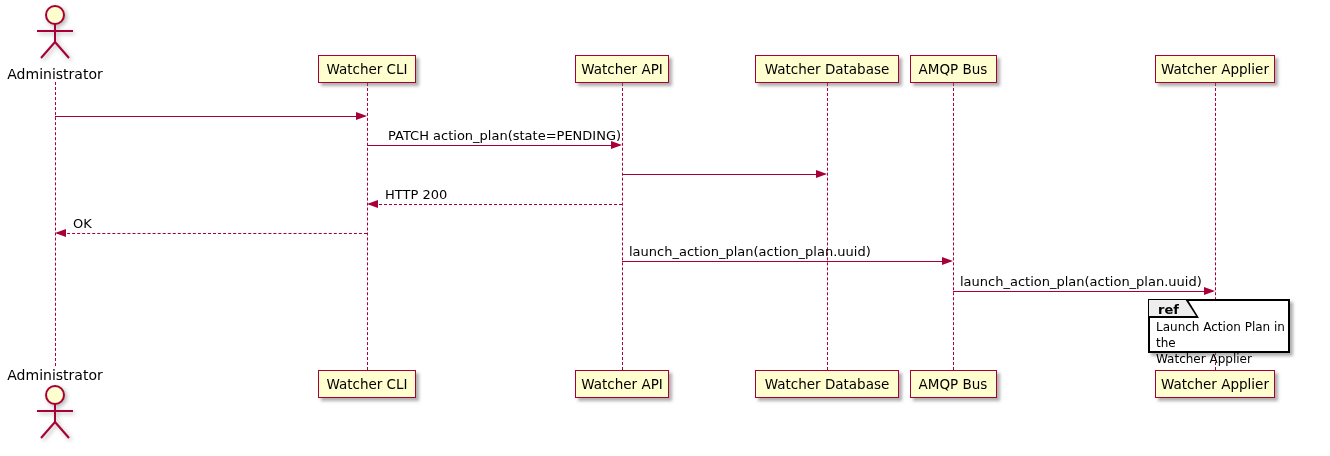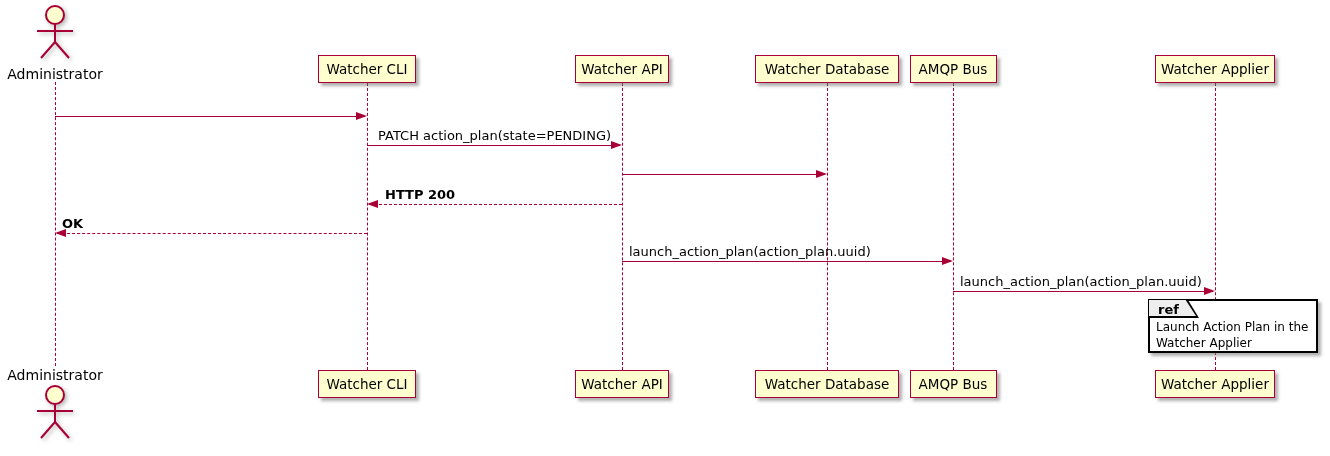--- a/index.html
+++ b/index.html
@@ -47,29 +47,29 @@
       <div class="lifeline" style="left: 622px; top: 83px; height: 287px;"></div>
       <div class="lifeline" style="left: 827px; top: 83px; height: 287px;"></div>
       <div class="lifeline" style="left: 953px; top: 83px; height: 287px;"></div>
       <div class="lifeline" style="left: 1215px; top: 83px; height: 287px;"></div>
     </div>
   <div class="layer" id="messages-layer">
       <div class="msg-line solid" style="left: 55px; top: 116px; width: 310px;"></div>
       <div class="arrowhead right" style="left: 356px; top: 111.5px;"></div>
       <div class="msg-line solid" style="left: 367px; top: 145px; width: 253px;"></div>
       <div class="arrowhead right" style="left: 611px; top: 140.5px;"></div>
-      <div class="msg-label" style="left: 378px; top: 128px;">PATCH action_plan(state=PENDING)</div>
+      <div class="msg-label" style="left: 388px; top: 128px;">PATCH action_plan(state=PENDING)</div>
       <div class="msg-line solid" style="left: 622px; top: 174px; width: 203px;"></div>
       <div class="arrowhead right" style="left: 816px; top: 169.5px;"></div>
       <div class="msg-line dashed" style="left: 369px; top: 204px; width: 253px;"></div>
       <div class="arrowhead left" style="left: 367px; top: 199.5px;"></div>
-      <div class="msg-label" style="left: 385px; top: 187px; font-weight: bold;">HTTP 200</div>
+      <div class="msg-label" style="left: 385px; top: 187px;">HTTP 200</div>
       <div class="msg-line dashed" style="left: 57px; top: 233px; width: 310px;"></div>
       <div class="arrowhead left" style="left: 55px; top: 228.5px;"></div>
-      <div class="msg-label" style="left: 62px; top: 216px; font-weight: bold;">OK</div>
+      <div class="msg-label" style="left: 73px; top: 216px;">OK</div>
       <div class="msg-line solid" style="left: 622px; top: 261px; width: 329px;"></div>
       <div class="arrowhead right" style="left: 942px; top: 256.5px;"></div>
       <div class="msg-label" style="left: 629px; top: 244px;">launch_action_plan(action_plan.uuid)</div>
       <div class="msg-line solid" style="left: 953px; top: 291px; width: 260px;"></div>
       <div class="arrowhead right" style="left: 1204px; top: 286.5px;"></div>
       <div class="msg-label" style="left: 960px; top: 274px;">launch_action_plan(action_plan.uuid)</div>
     </div>
   <div class="layer" id="actors-layer">
       <div class="actor-svg" style="left: 23px; top: 4px;"><svg width="64" height="56" viewBox="0 0 64 56" xmlns="http://www.w3.org/2000/svg">
   <g stroke="#A80036" stroke-width="2" fill="none">
@@ -98,21 +98,21 @@
       <div class="pbox" style="left: 575px; top: 55px; width: 94px;">Watcher API</div>
       <div class="pbox" style="left: 575px; top: 370px; width: 94px;">Watcher API</div>
       <div class="pbox" style="left: 755px; top: 55px; width: 144px;">Watcher Database</div>
       <div class="pbox" style="left: 755px; top: 370px; width: 144px;">Watcher Database</div>
       <div class="pbox" style="left: 909.5px; top: 55px; width: 87px;">AMQP Bus</div>
       <div class="pbox" style="left: 909.5px; top: 370px; width: 87px;">AMQP Bus</div>
       <div class="pbox" style="left: 1155px; top: 55px; width: 120px;">Watcher Applier</div>
       <div class="pbox" style="left: 1155px; top: 370px; width: 120px;">Watcher Applier</div>
     </div>
   <div class="layer" id="fragments-layer">
-      <div class="ref-box" style="left: 1148px; top: 299px; width: 170px; height: 54px;">
+      <div class="ref-box" style="left: 1148px; top: 299px; width: 142px; height: 54px;">
         <div class="ref-tab">
           <div class="ref-tab-inner"></div>
         </div>
         <div class="ref-keyword">ref</div>
         <div class="ref-body">Launch Action Plan in the
 Watcher Applier</div>
       </div>
     </div>
 </div>
 

